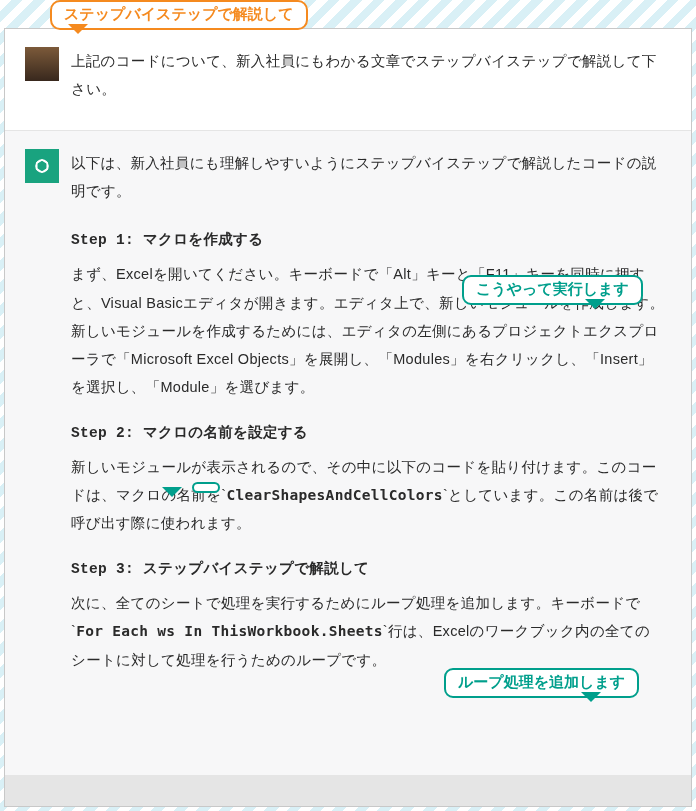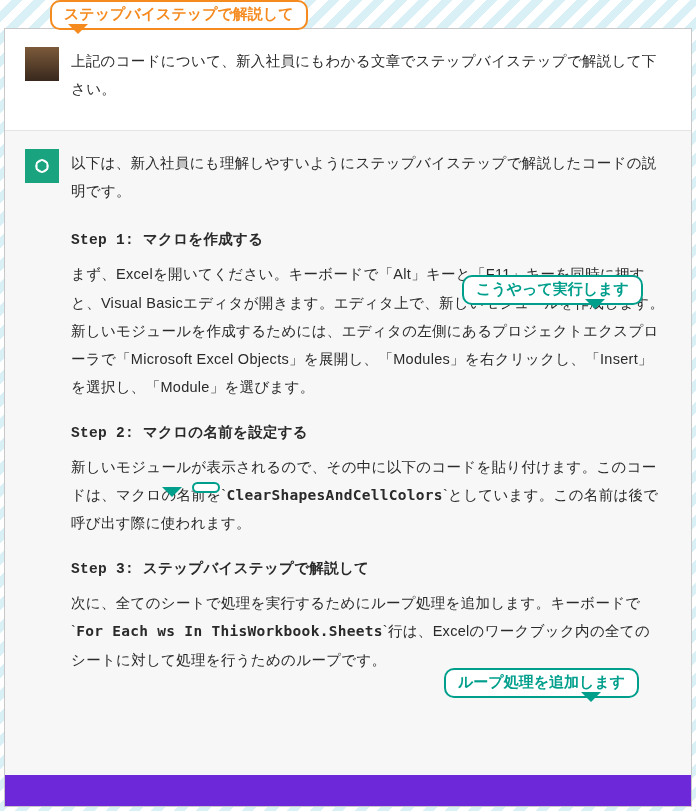--- a/index.html
+++ b/index.html
@@ -8,21 +8,21 @@
     background:
       repeating-linear-gradient(135deg,#ffffff 0 8px,#d9f0f6 8px 16px);
     font-family:"Hiragino Sans","Yu Gothic","Meiryo",sans-serif;
     font-size:14.5px;color:#2a2a2a;
     position:relative;
   }
 
   
   .card{
     position:absolute;left:4px;top:28px;width:688px;height:779px;
-    background:#6d28d9;border:1px solid #c8c8c8;
+    background:#e5e5e5;border:1px solid #c8c8c8;
     box-sizing:border-box;overflow:hidden;
   }
   .turn{display:flex;padding:18px 20px 26px 20px;}
   .turn-user{background:#fff;}
   .turn-ai{background:#f7f7f8;min-height:600px;position:relative;}
   .avatar-col{width:46px;flex:0 0 46px;}
   .avatar{width:34px;height:34px;}
   .avatar-user{background:linear-gradient(#7c5a3a,#38281d);}
   .avatar-ai{background:#19a37f;display:flex;align-items:center;justify-content:center;}
   .avatar-ai svg{width:22px;height:22px;}
@@ -40,21 +40,21 @@
     border:2px solid;border-radius:10px;
     padding:3px 12px 4px;
     background:#fff;font-weight:700;font-size:15px;
     white-space:nowrap;
   }
   .callout .tail{
     position:absolute;width:0;height:0;
     border:10px solid transparent;
   }
   .co-orange{border-color:#f58a1f;color:#f58a1f;}
-  .co-teal{border-color:#009f8c;color:#009f8c;}
+  .co-teal{border-color:#009f8c;color:#009f8c;border-radius:9px;}
 
   
   .tail-br{bottom:-16px;right:36px;border-top-color:inherit;}
   .tail-bl{bottom:-16px;left:16px;border-top-color:inherit;}
 
   
   #callout0{left:50px;top:0;}           
   #callout1{left:462px;top:275px;}       
   #callout2{left:192px;top:482px;}       
   #callout3{left:444px;top:668px;}       

